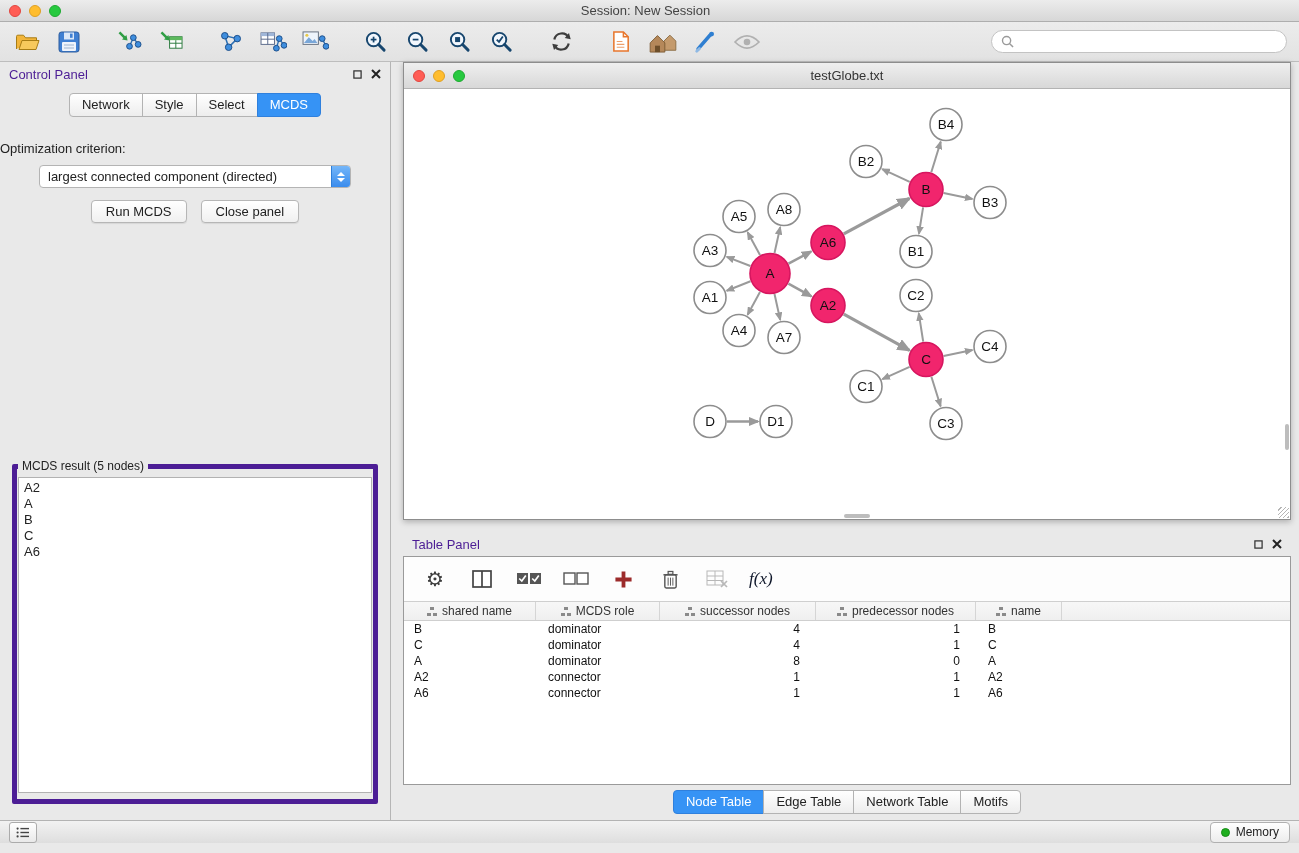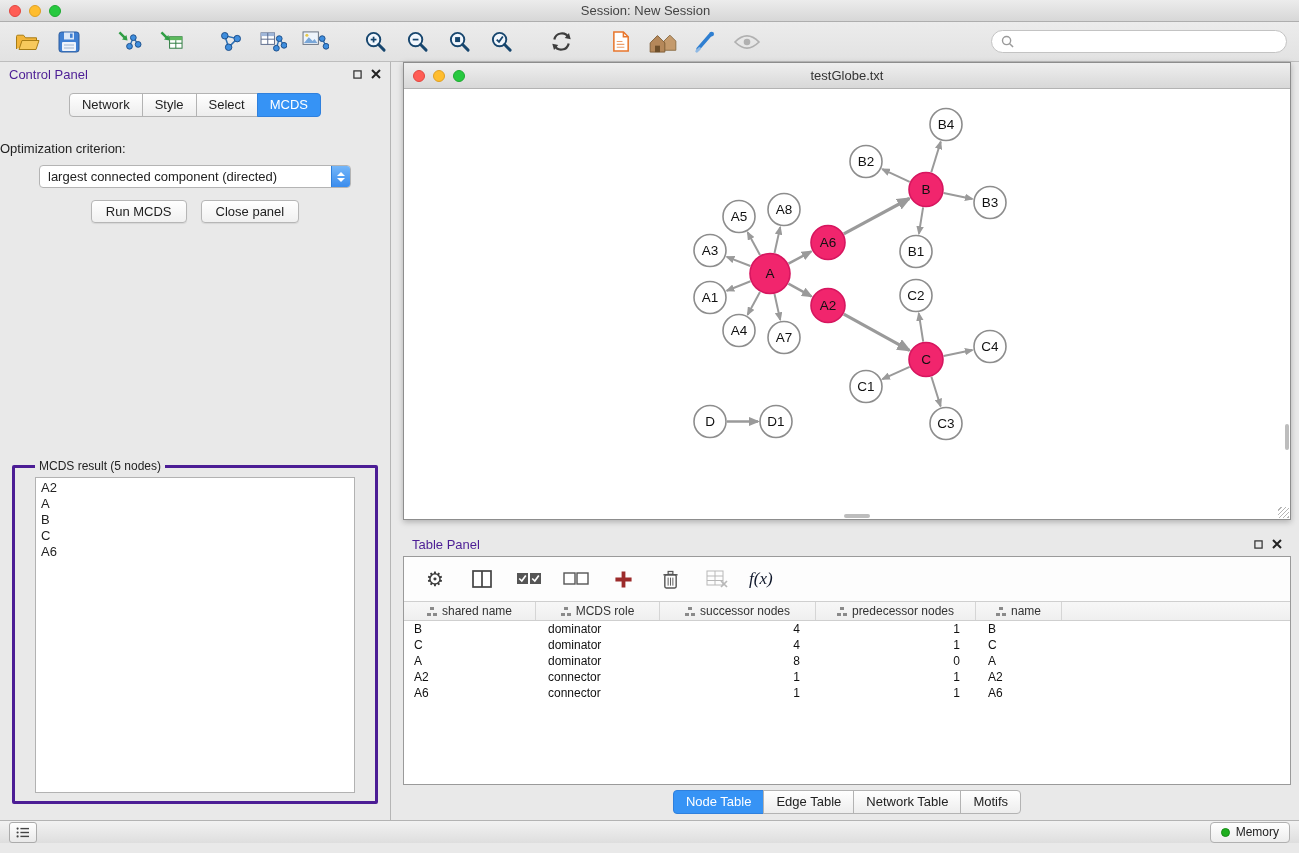--- a/index.html
+++ b/index.html
@@ -37,21 +37,21 @@
   .cp-tab.active, .bt-tab.active { background:#3693f5; border-color:#2f80dd; color:#fff; }
   .opt-label { font-size:13px; margin:10px 0 9px; }
   .dropdown { width:312px; height:23px; margin:0 auto; background:#fff; border:1px solid #b4b4b4; border-radius:4px; display:flex; align-items:center; font-size:13px; padding-left:8px; overflow:hidden; }
   .dd-text { flex:1; white-space:nowrap; }
   .dd-btn { width:19px; height:100%; background:linear-gradient(#74b6f9,#3a8ced); border-left:1px solid #2f7fd9; display:flex; flex-direction:column; align-items:center; justify-content:center; gap:2px; }
   .dd-btn .up { width:0; height:0; border-left:4px solid transparent; border-right:4px solid transparent; border-bottom:4px solid #fff; }
   .dd-btn .down { width:0; height:0; border-left:4px solid transparent; border-right:4px solid transparent; border-top:4px solid #fff; }
   .cp-buttons { display:flex; justify-content:center; gap:14px; margin-top:12px; }
   .mac-btn { font-family:"Liberation Sans",sans-serif; font-size:13px; padding:3px 14px; border-radius:4px; border:1px solid #b6b6b6; background:linear-gradient(#ffffff,#f0f0f0); box-shadow:0 1px 1px rgba(0,0,0,.08); color:#222; }
   .cp-spacer { flex:1; }
-  .result-fieldset { margin:0 12px 16px; border:3px solid #4c1d95; border-radius:2px; height:345px; padding:4px 20px 8px; }
+  .result-fieldset { margin:0 12px 16px; border:5px solid #4c1d95; border-radius:2px; height:345px; padding:4px 1px 8px; }
   .result-fieldset legend { font-size:12px; padding:0 4px; color:#222; }
   .result-list { background:#fff; border:1px solid #b2b2b2; height:316px; font-size:13px; padding:2px 5px; overflow:hidden; }
   .result-item { line-height:16px; }
 
   
   .right { flex:1; display:flex; flex-direction:column; padding:0 8px 0 12px; background:#e9e9e9; }
 
   
   .network-window { height:458px; border:1px solid #8d8d8d; background:#c2410c; display:flex; flex-direction:column; box-shadow:0 2px 6px rgba(0,0,0,.25); }
   .nw-titlebar { height:26px; background:linear-gradient(#efefef,#d8d8d8); border-bottom:1px solid #b3b3b3; position:relative; display:flex; align-items:center; flex:0 0 26px; }

